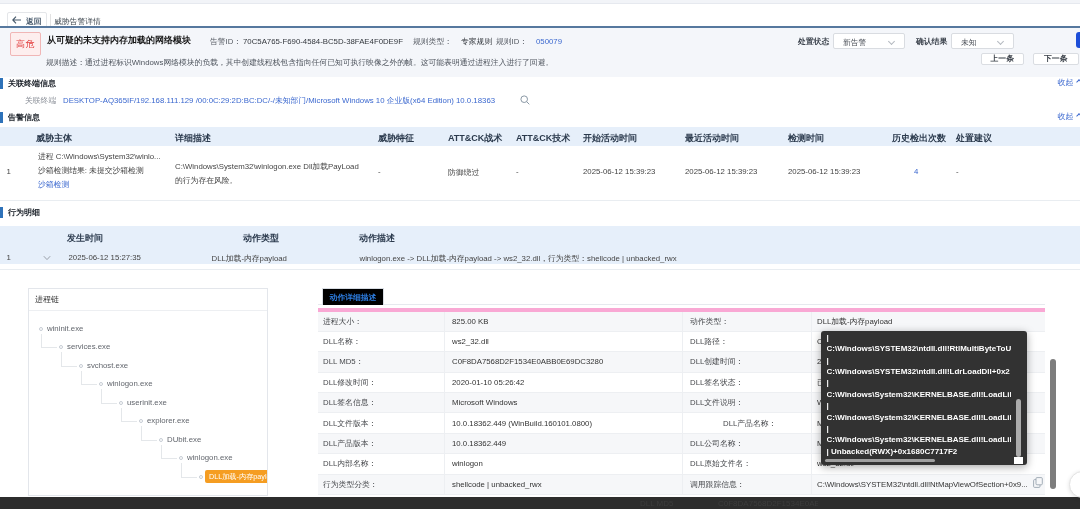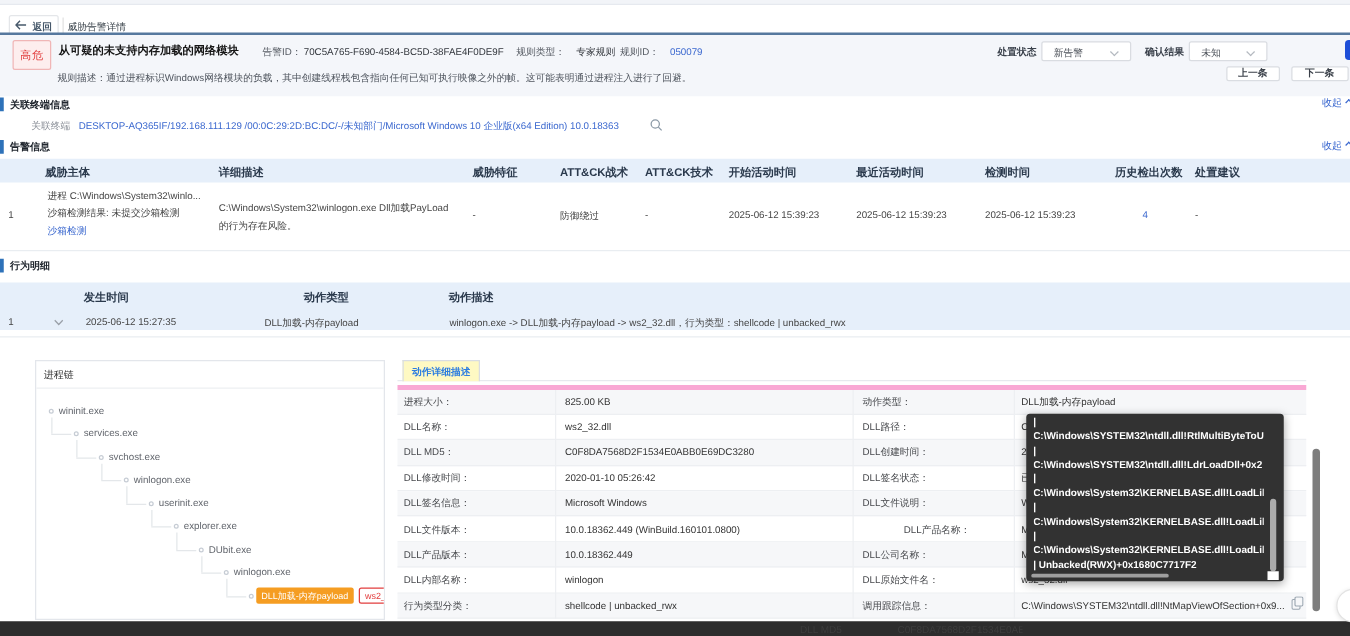--- a/index.html
+++ b/index.html
@@ -66,32 +66,32 @@
   
   .tbl-head { position:absolute; left:0; width:1080px; background:#e6effa; }
   .th { position:absolute; font-weight:700; font-size:9px; color:#2b3a4d; white-space:nowrap; }
   .td { position:absolute; font-size:7.8px; color:#454545; white-space:nowrap; }
   .row-border { position:absolute; left:0; width:1080px; height:1px; background:#e9edf1; }
 
   
   .row-chev { position:absolute; left:42.5px; top:254px; width:8px; height:8px; }
 
   
-  .chain-card { position:absolute; left:28px; top:288px; width:280px; height:208px; border:1px solid #e3e6eb; background:#fff; overflow:hidden; }
+  .chain-card { position:absolute; left:28px; top:288px; width:240px; height:208px; border:1px solid #e3e6eb; background:#fff; overflow:hidden; }
   .chain-title { position:absolute; left:6px; top:5px; font-size:8px; color:#2e2e2e; }
   .chain-title-border { position:absolute; left:0; top:21px; width:278px; height:1px; background:#edeff2; }
   .tree-node-label { position:absolute; font-size:7.8px; color:#62666d; white-space:nowrap; }
   .tree-bullet { position:absolute; width:4px; height:4px; border:1px solid #c6ccd4; border-radius:50%; background:#fff; }
   .tree-line { position:absolute; background:#e4e7ea; }
   .badge-orange { position:absolute; background:#f59d22; border-radius:2px; color:#fff; font-size:7.2px; line-height:13px; padding:0 4px; height:13px; white-space:nowrap; }
   .badge-red { position:absolute; border:1px solid #e23e3e; border-radius:2px; color:#e23e3e; background:#fff; font-size:7.2px; line-height:11px; padding:0 4px; height:13px; white-space:nowrap; }
 
   
   .tab-strip-line { position:absolute; left:318px; top:304px; width:727px; height:1px; background:#e6e9ee; }
-  .detail-tab { position:absolute; left:322px; top:288px; width:62px; height:17px; background:#fef9c3; border:1px solid #d9dde3; border-bottom:none;
+  .detail-tab { position:absolute; left:322px; top:288px; width:62px; height:17px; background:#000000; border:1px solid #d9dde3; border-bottom:none;
     color:#2d7de0; font-weight:700; font-size:7.8px; display:flex; align-items:center; justify-content:center; }
   .detail-table { position:absolute; left:318px; top:307.5px; width:727px; height:183.6px; border-top:4px solid #f9a8d4; }
   .dt-row { position:absolute; left:0; width:727px; height:20.4px; border-bottom:1px solid #edeff2; }
   .dt-row.odd { background:#f6f7f9; }
   .dt-vline { position:absolute; top:0; width:1px; height:183.6px; background:#edeff2; }
   .dt-cell { position:absolute; font-size:7.8px; white-space:nowrap; top:5px; line-height:10px; }
   .dt-lbl { color:#47494d; }
   .dt-val { color:#333; }
   .copy-icon { position:absolute; left:1033px; top:477px; width:10px; height:11px; }
 

